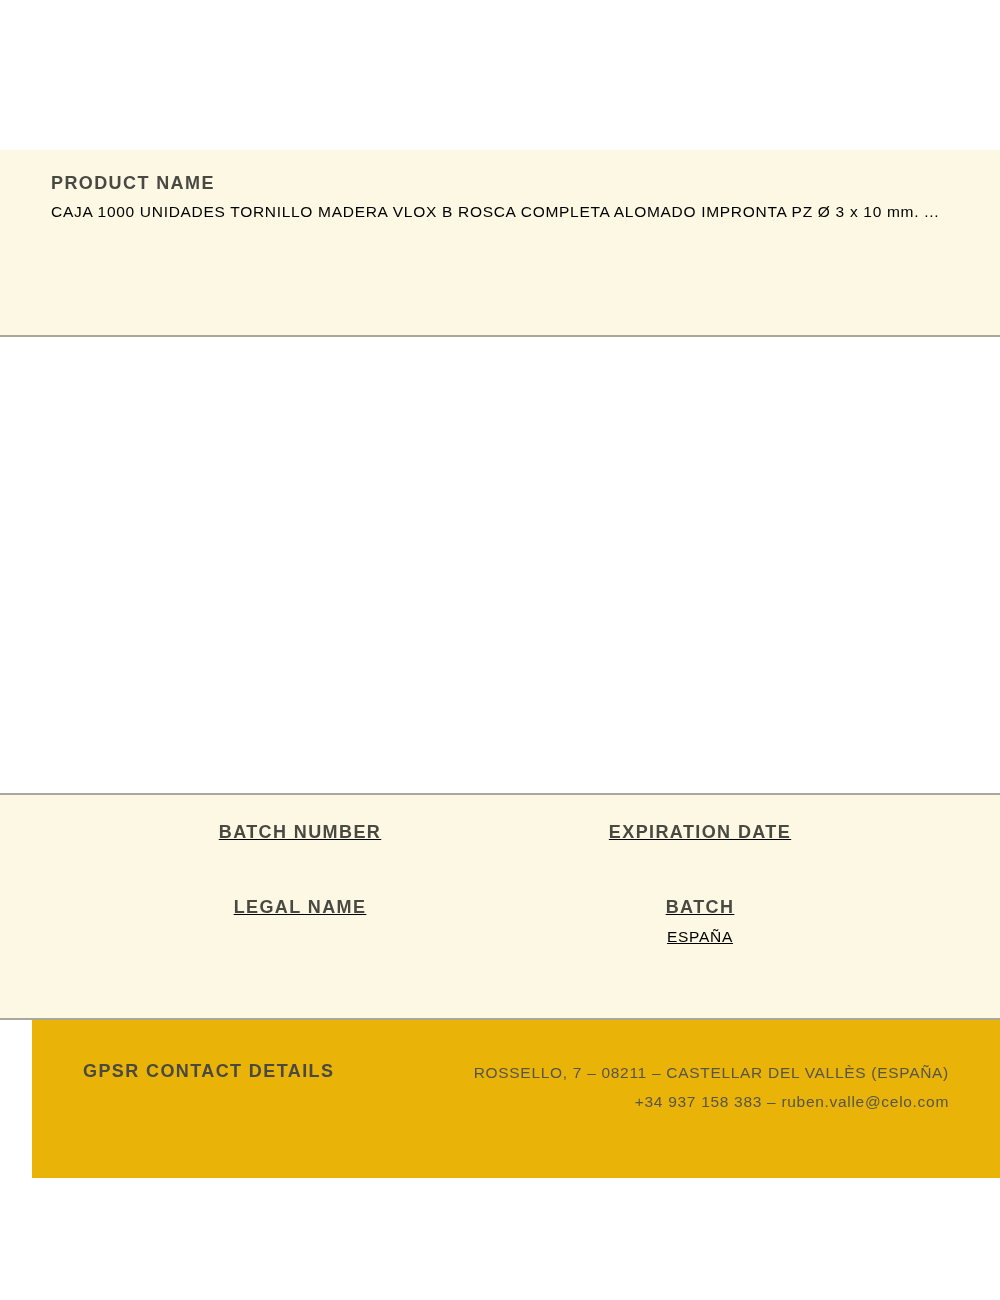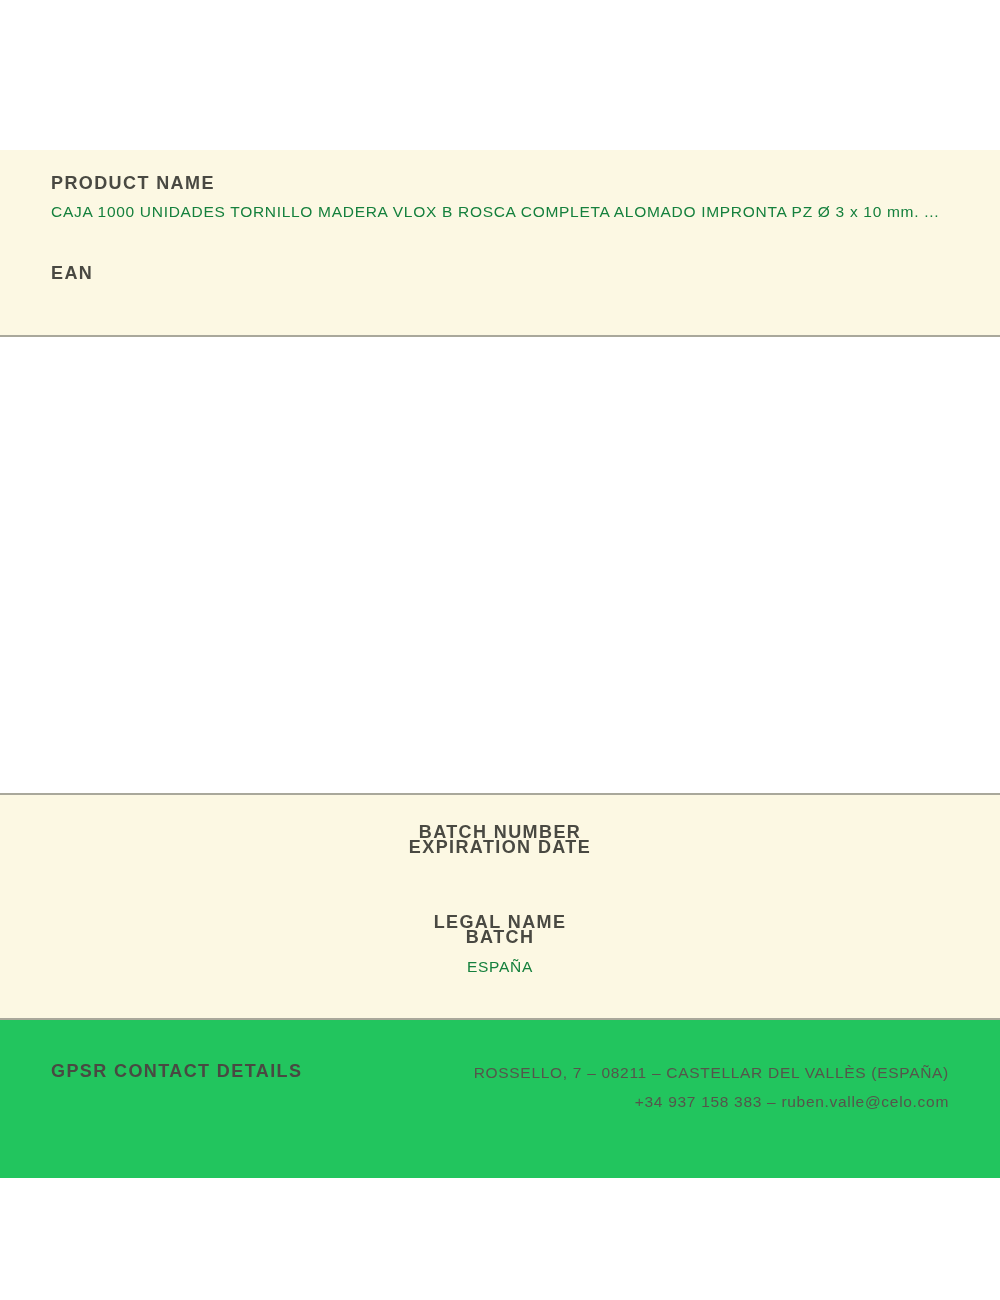--- a/index.html
+++ b/index.html
@@ -7,34 +7,34 @@
     padding: 0;
   }
   body {
     width: 1000px;
     height: 1300px;
     background: #ffffff;
     font-family: "Liberation Sans", sans-serif;
     overflow: hidden;
   }
   .panel-cream { background: #FCF8E3; }
-  .panel-yellow { background: #22c55e; }
+  .panel-yellow { background: #eab308; margin-left: 32px; }
 
   .field-label {
     font-size: 18px;
     font-weight: 700;
     letter-spacing: 1.4px;
     color: #494942;
     line-height: 15px;
   }
   .field-value {
     font-size: 15.5px;
     font-weight: 400;
     letter-spacing: 0.7px;
-    color: #15803d;
+    color: #000000;
     line-height: 16px;
   }
 
   
   .section-product {
     margin-top: 150px;
     height: 159px;
     padding: 26px 51px 0 51px;
     border-bottom: 2px solid #A9A89B;
   }
@@ -48,21 +48,22 @@
   .section-trace {
     height: 193px;
     border-top: 2px solid #A9A89B;
     border-bottom: 2px solid #A9A89B;
     padding-top: 30px;
     box-sizing: content-box;
   }
   .grid-row {
     margin: 0 100px;
     display: grid;
-    grid-template-columns: 1fr;
+    grid-template-columns: 1fr 1fr;
+    text-decoration: underline;
   }
   .grid-row .col { text-align: center; }
   .grid-row.second { margin-top: 60px; }
   .grid-row .field-value { margin-top: 14px; }
 
   
   .section-gpsr {
     height: 158px;
     box-sizing: border-box;
     padding: 44px 51px 0 51px;
@@ -87,21 +88,20 @@
 <body>
 
 <div>
 
   <section class="section-product panel-cream">
     <div class="field">
       <div class="field-label">PRODUCT NAME</div>
       <div class="field-value">CAJA 1000 UNIDADES TORNILLO MADERA VLOX B ROSCA COMPLETA ALOMADO IMPRONTA PZ Ø 3 x 10 mm. ...</div>
     </div>
     <div class="field">
-      <div class="field-label">EAN</div>
     </div>
   </section>
 
   <div class="gap-mid"></div>
 
   <section class="section-trace panel-cream">
     <div class="grid-row first">
       <div class="col">
         <div class="field-label">BATCH NUMBER</div>
       </div>

